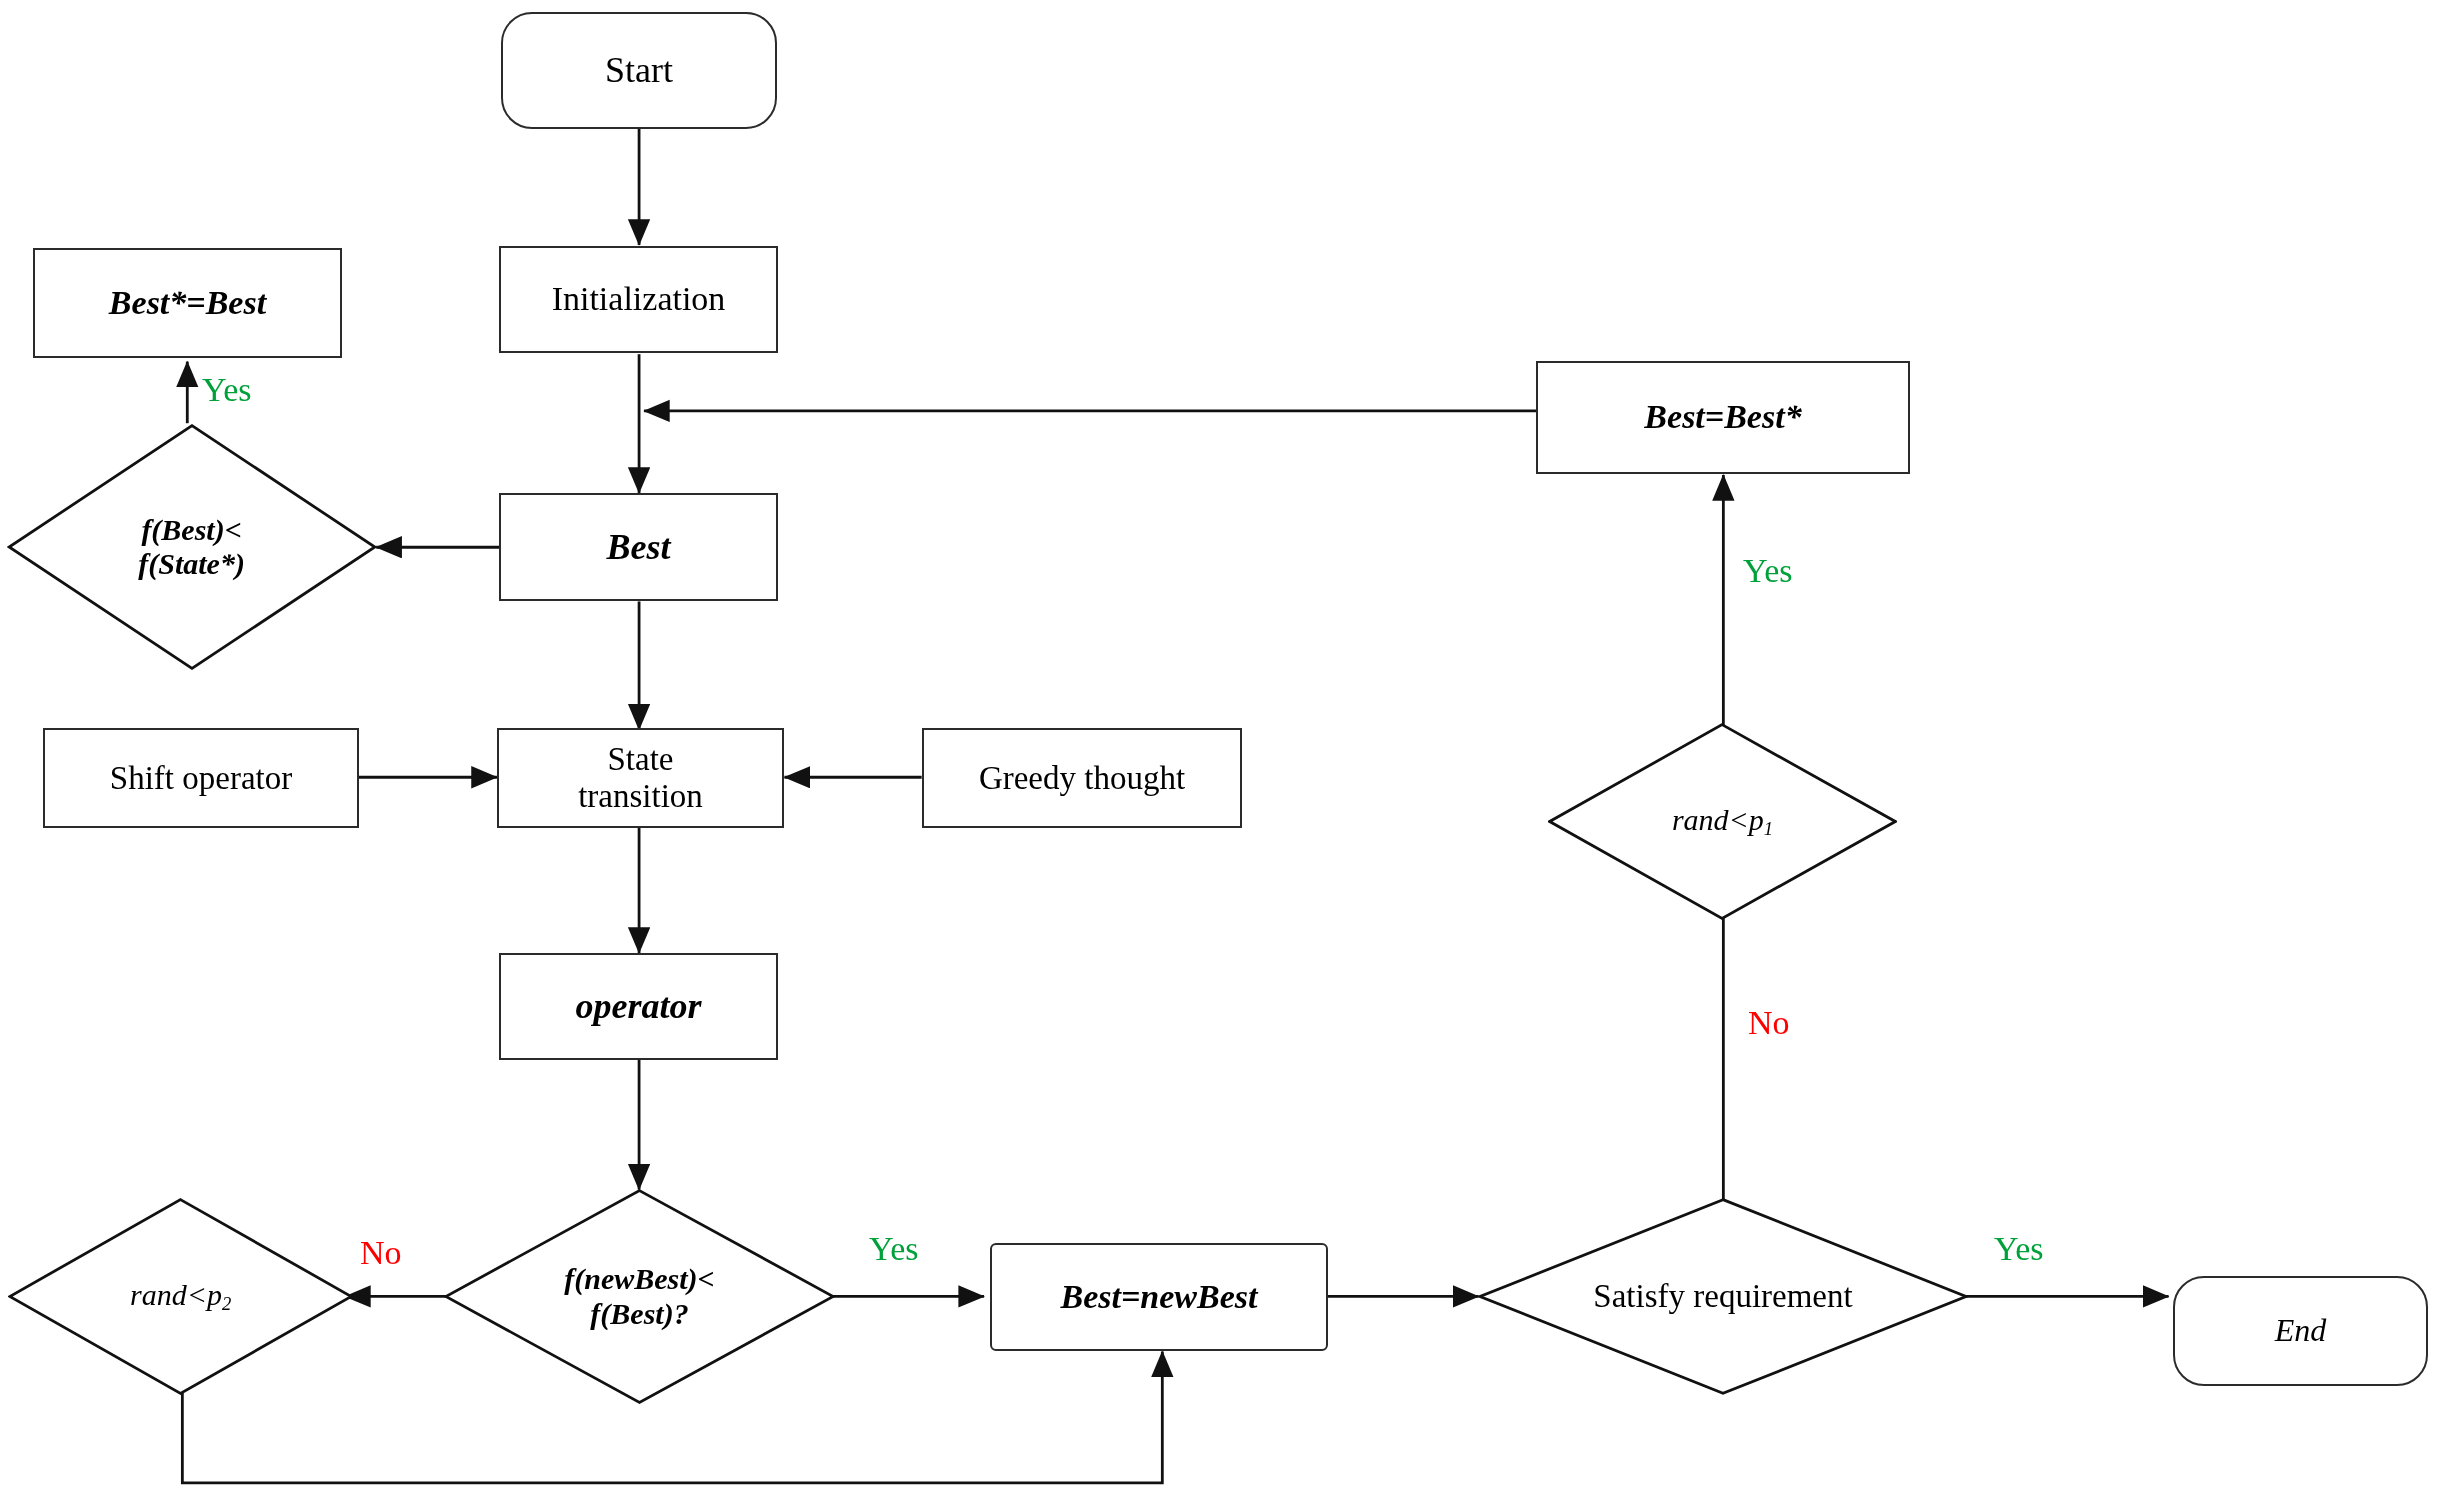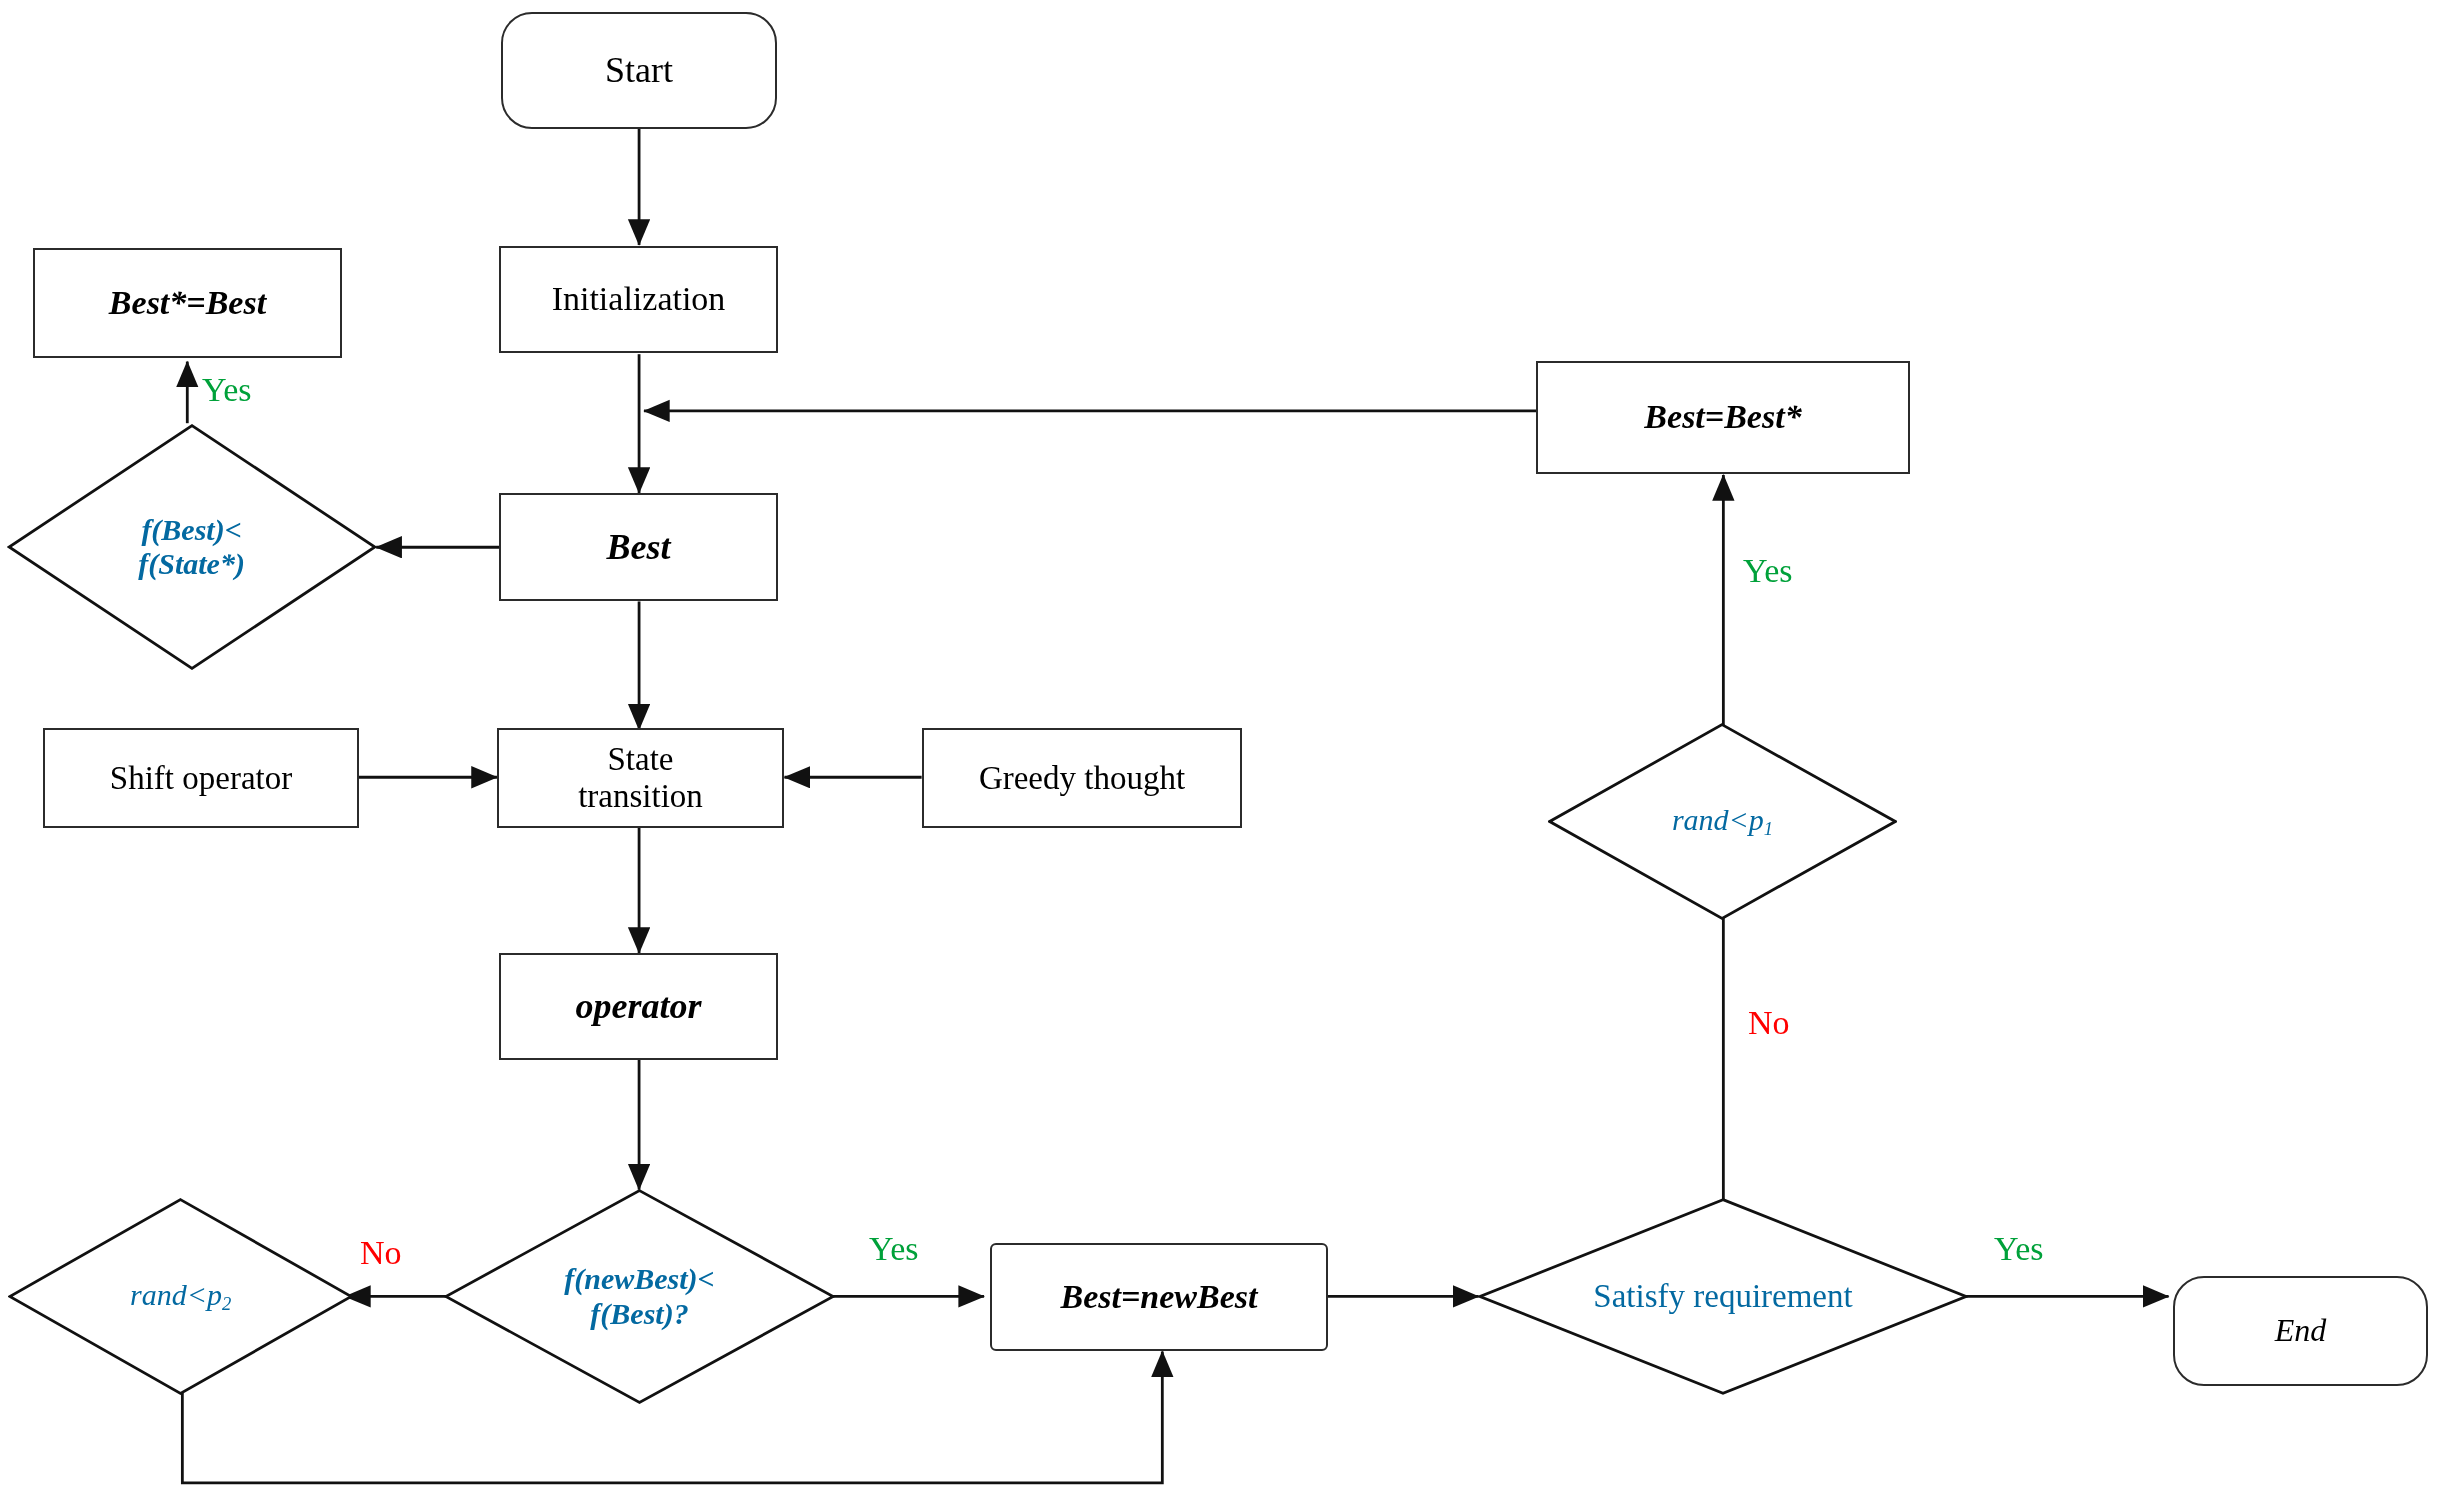--- a/index.html
+++ b/index.html
@@ -56,21 +56,21 @@
   .diamond-label {
     position: absolute;
     left: 0;
     top: 0;
     width: 100%;
     height: 100%;
     display: flex;
     align-items: center;
     justify-content: center;
     text-align: center;
-    color: #0369a1;
+    color: #000000;
     line-height: 1.15;
     pointer-events: none;
   }
   .ital { font-style: italic; font-weight: bold; }
   .ital-light { font-style: italic; }
   .edge-label {
     position: absolute;
     font-family: "Liberation Serif", "DejaVu Serif", serif;
     white-space: nowrap;
     user-select: none;

